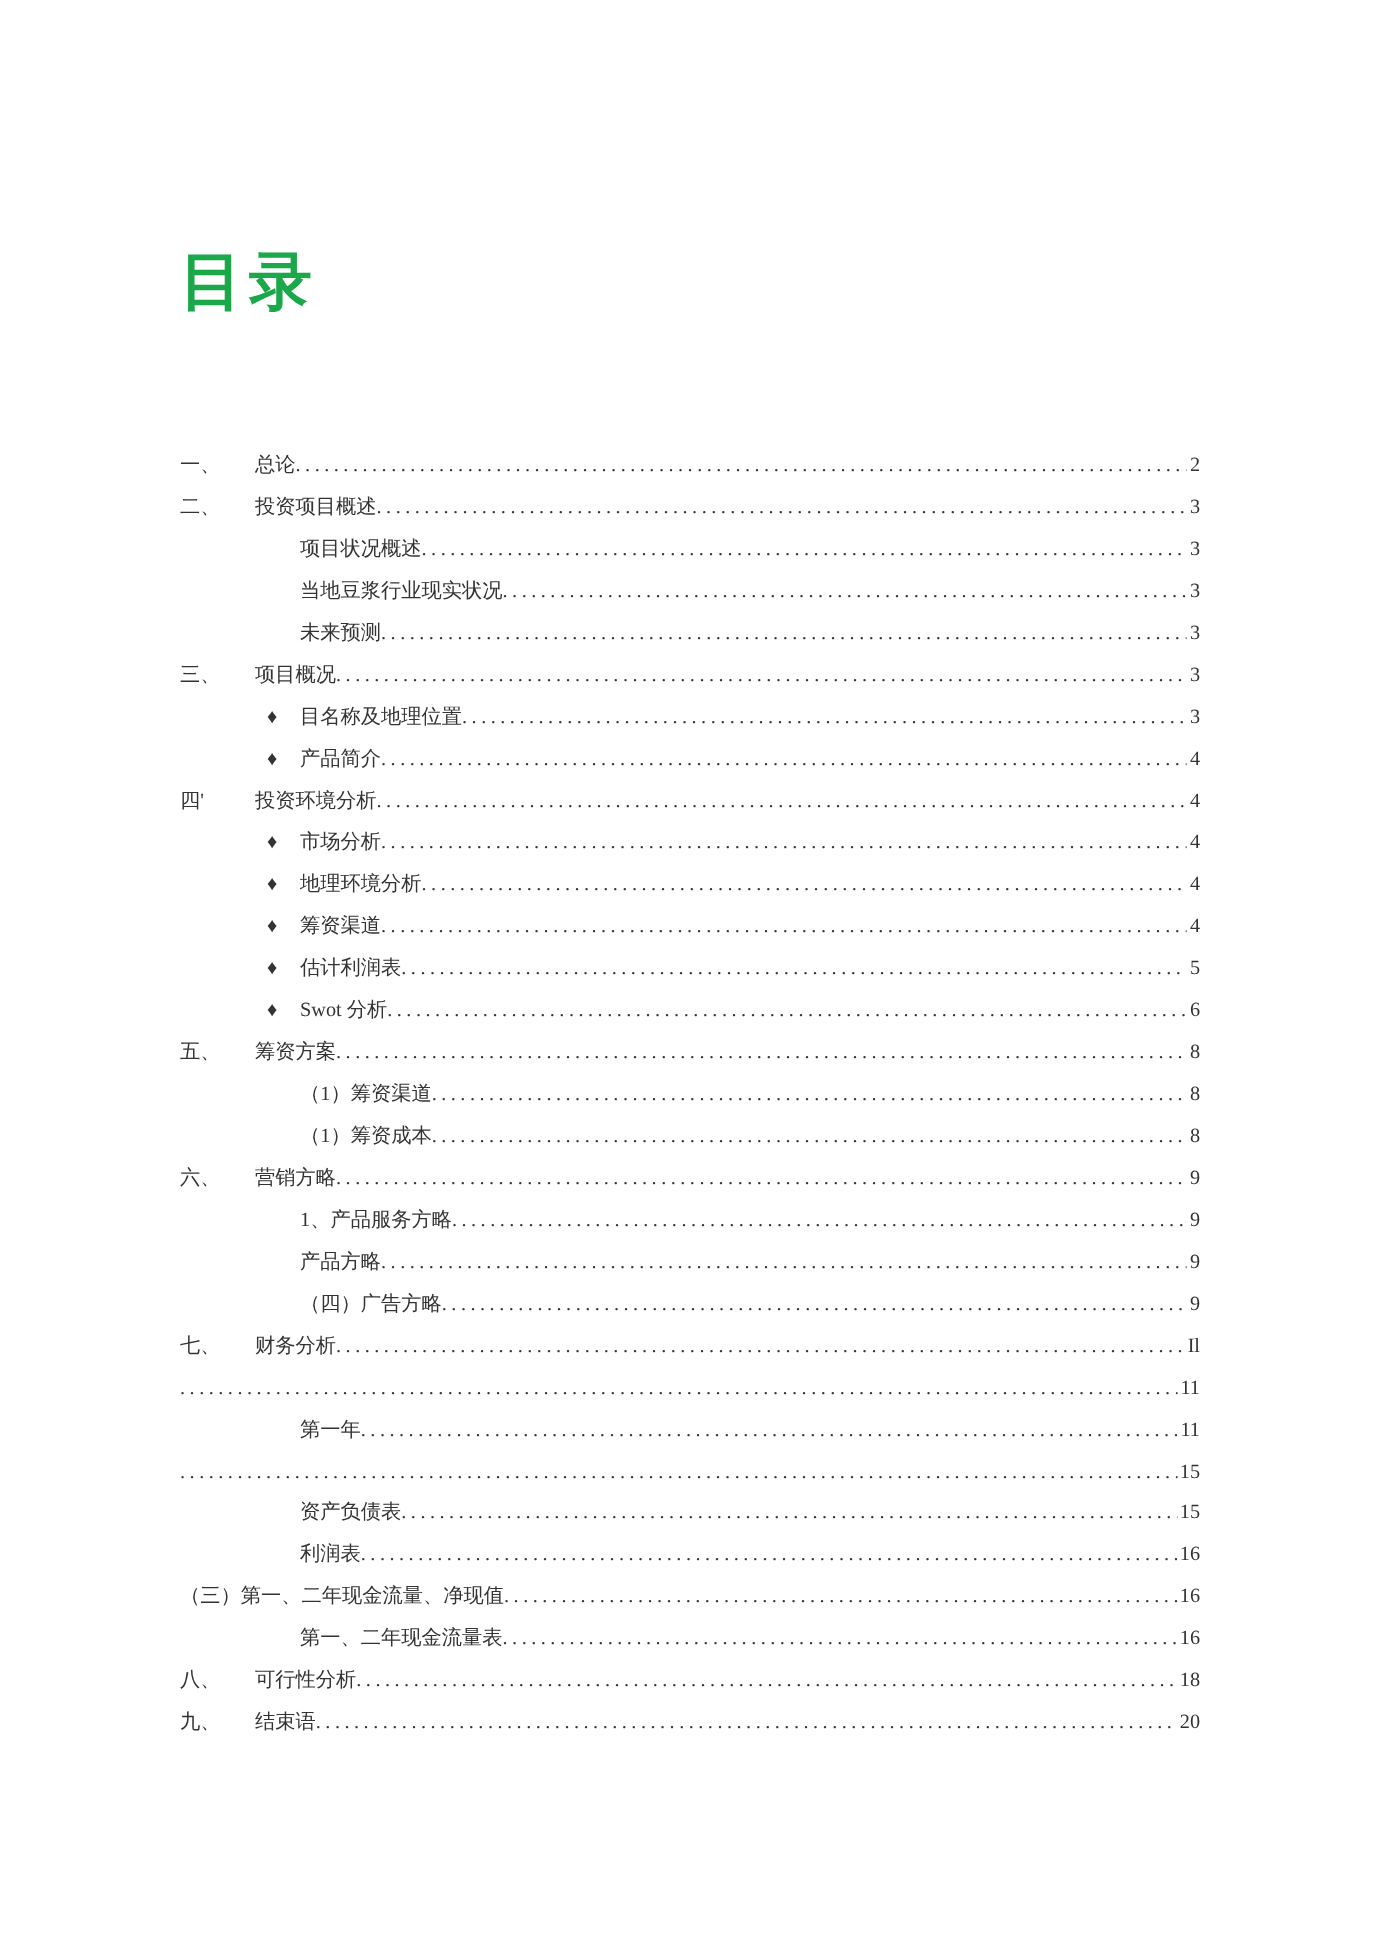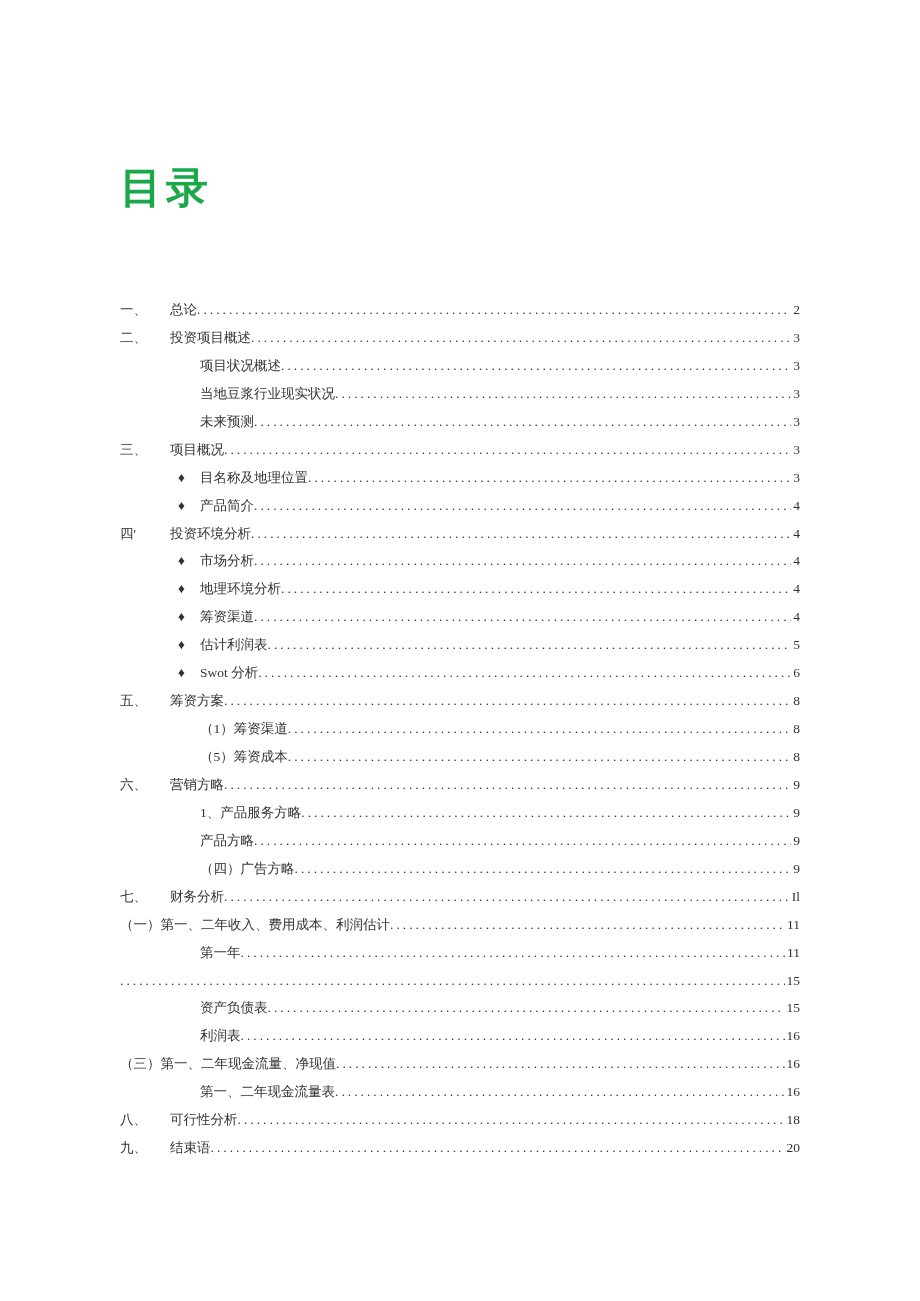--- a/index.html
+++ b/index.html
@@ -172,21 +172,21 @@
       <div class="toc-row">
         <span class="toc-num"></span>
         <span class="toc-bullet"></span>
         <span class="toc-text">（1）筹资渠道</span>
         <span class="toc-dots"></span>
         <span class="toc-page">8</span>
       </div>
       <div class="toc-row">
         <span class="toc-num"></span>
         <span class="toc-bullet"></span>
-        <span class="toc-text">（5）筹资成本</span>
+        <span class="toc-text">（1）筹资成本</span>
         <span class="toc-dots"></span>
         <span class="toc-page">8</span>
       </div>
       <div class="toc-row">
         <span class="toc-num">六、</span>
         <span class="toc-text">营销方略</span>
         <span class="toc-dots"></span>
         <span class="toc-page">9</span>
       </div>
       <div class="toc-row">
@@ -210,21 +210,20 @@
         <span class="toc-dots"></span>
         <span class="toc-page">9</span>
       </div>
       <div class="toc-row">
         <span class="toc-num">七、</span>
         <span class="toc-text">财务分析</span>
         <span class="toc-dots"></span>
         <span class="toc-page">Il</span>
       </div>
       <div class="toc-row">
-        <span class="toc-text">（一）第一、二年收入、费用成本、利润估计</span>
         <span class="toc-dots"></span>
         <span class="toc-page">11</span>
       </div>
       <div class="toc-row">
         <span class="toc-num"></span>
         <span class="toc-bullet"></span>
         <span class="toc-text">第一年</span>
         <span class="toc-dots"></span>
         <span class="toc-page">11</span>
       </div>

